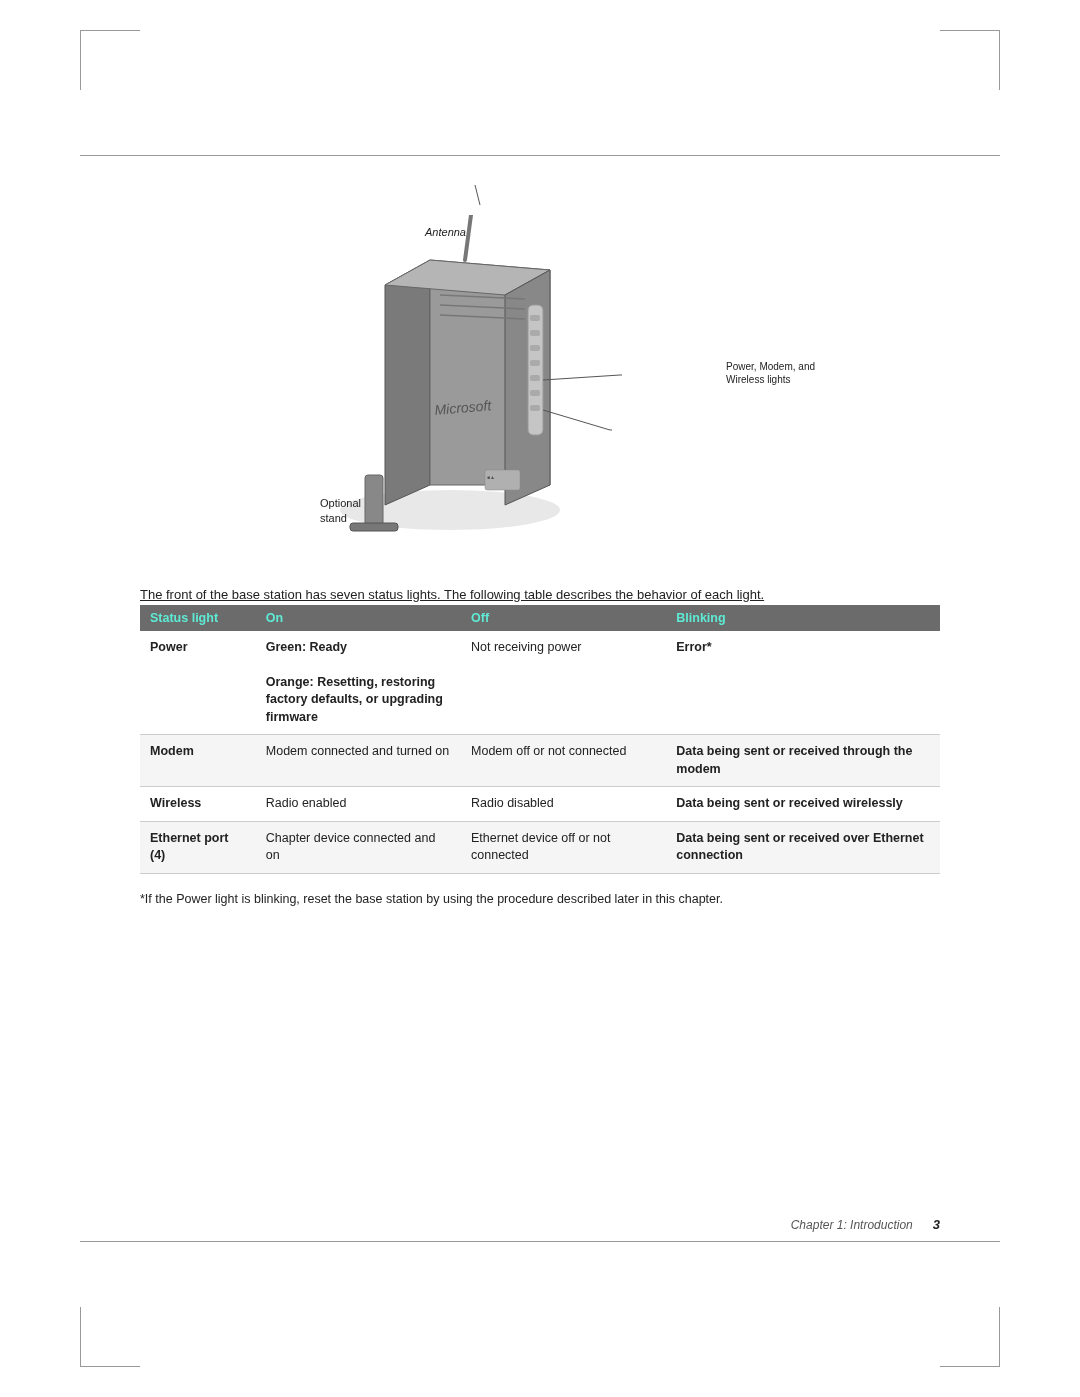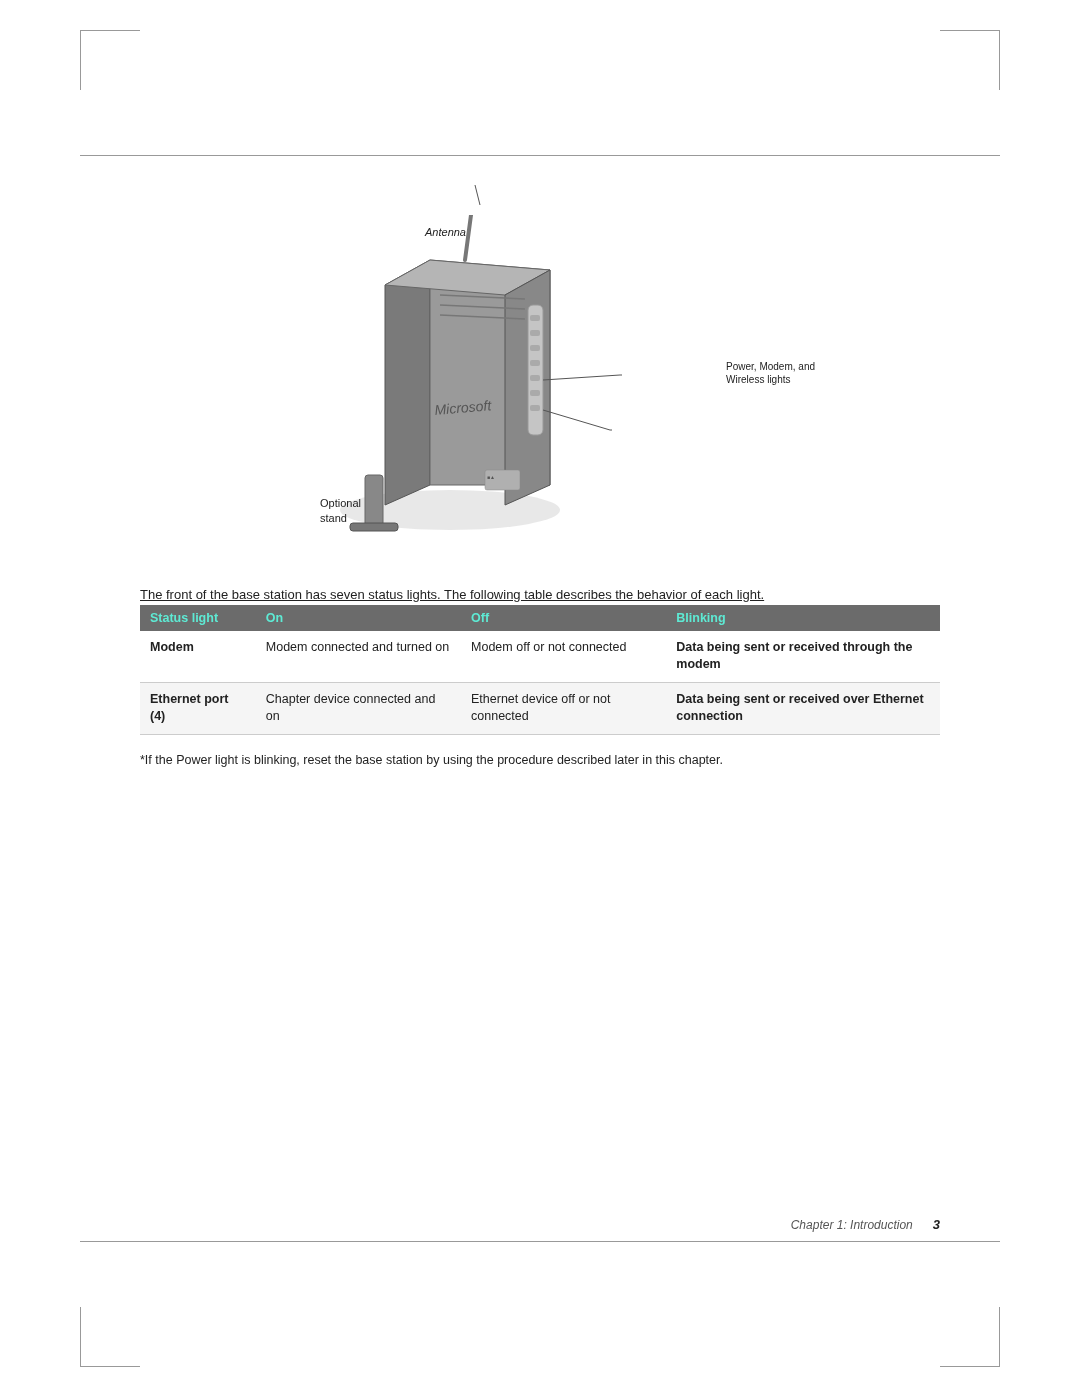--- a/index.html
+++ b/index.html
@@ -235,28 +235,43 @@
     <thead>
       <tr>
         <th class="col-status">Status light</th>
         <th class="col-on">On</th>
         <th class="col-off">Off</th>
         <th class="col-blink">Blinking</th>
       </tr>
     </thead>
     <tbody>
 
+      <tr>
+        <td class="col-status">Power</td>
+        <td class="col-on">
+          <strong>Green: Ready</strong><br><br>
+          <strong>Orange: Resetting, restoring factory defaults, or upgrading firmware</strong>
+        </td>
+        <td class="col-off">Not receiving power</td>
+        <td class="col-blink">Error*</td>
+      </tr>
 
       <tr>
         <td class="col-status">Modem</td>
         <td class="col-on">Modem connected and turned on</td>
         <td class="col-off">Modem off or not connected</td>
         <td class="col-blink">Data being sent or received through the modem</td>
       </tr>
 
+      <tr>
+        <td class="col-status">Wireless</td>
+        <td class="col-on">Radio enabled</td>
+        <td class="col-off">Radio disabled</td>
+        <td class="col-blink">Data being sent or received wirelessly</td>
+      </tr>
 
       <tr>
         <td class="col-status">Ethernet port (4)</td>
         <td class="col-on">Chapter device connected and on</td>
         <td class="col-off">Ethernet device off or not connected</td>
         <td class="col-blink">Data being sent or received over Ethernet connection</td>
       </tr>
     </tbody>
   </table>
 

